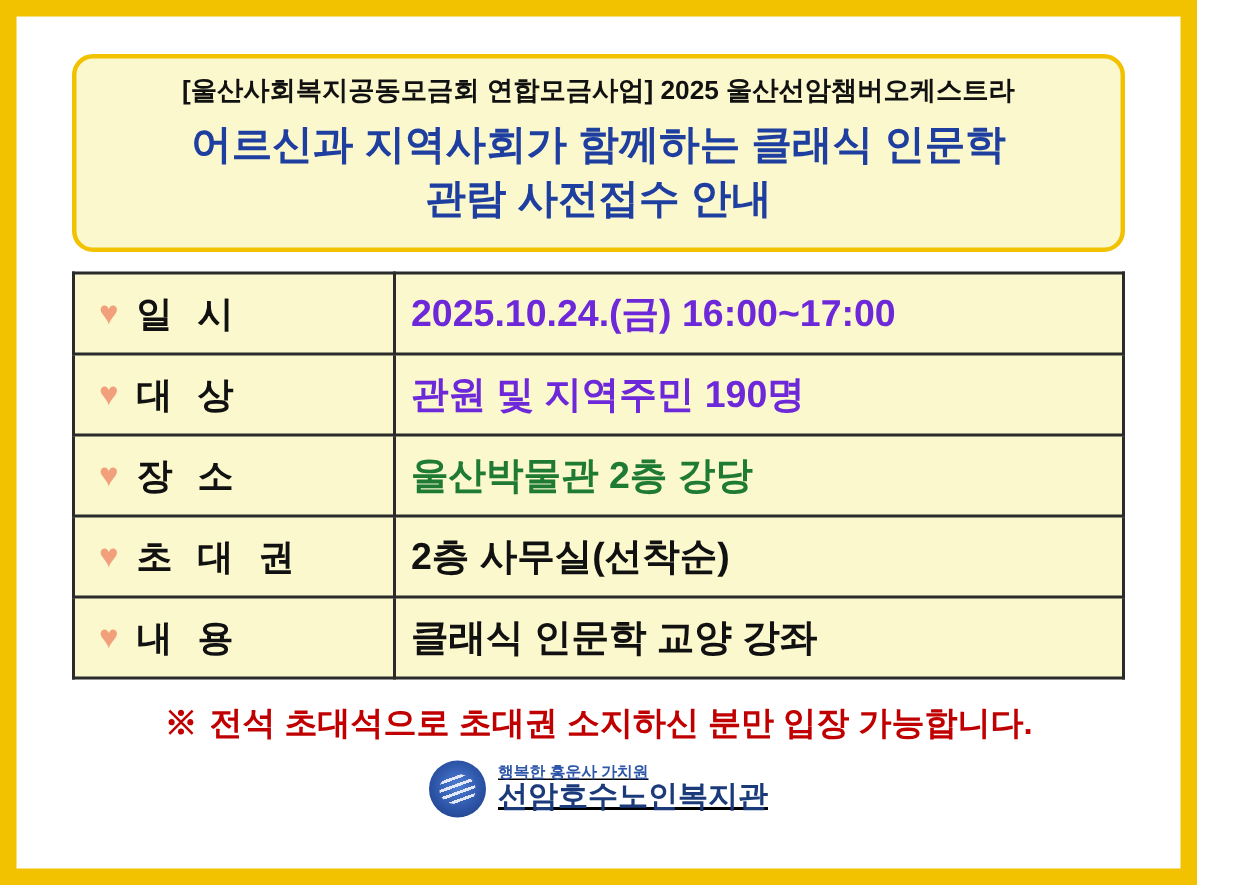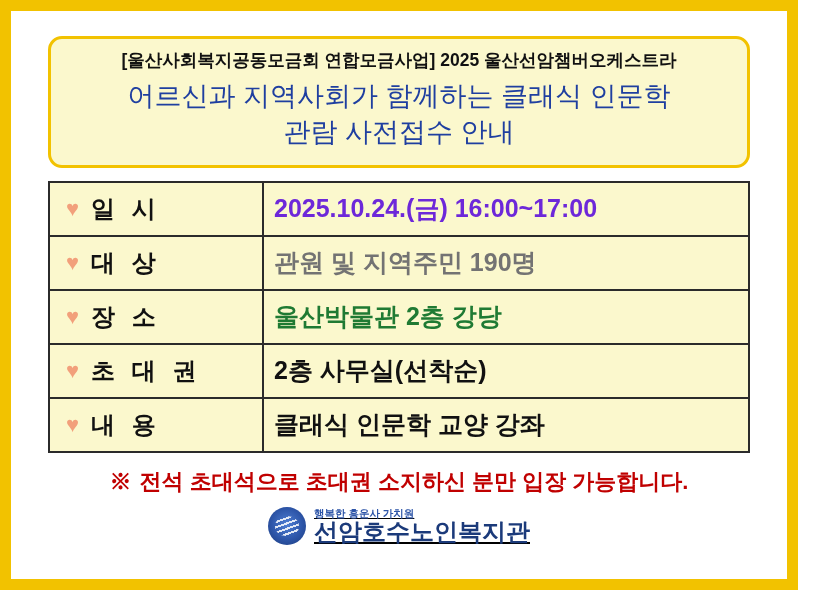--- a/index.html
+++ b/index.html
@@ -43,21 +43,21 @@
     font-size: 17.5px;
     font-weight: bold;
     color: #111111;
     letter-spacing: 0px;
     line-height: 1.3;
     margin-bottom: 6px;
     white-space: nowrap;
   }
   .title-main {
     font-size: 27px;
-    font-weight: normal;
+    font-weight: bold;
     color: #1f3fa0;
     line-height: 1.35;
     white-space: nowrap;
   }
   .title-main .line2 {
     display: block;
   }
   
   .info-table {
     width: 100%;
@@ -96,21 +96,21 @@
     letter-spacing: 5px;
   }
   .value-cell {
     background: #fbf8cd;
     font-size: 25px;
     font-weight: bold;
     padding-left: 18px;
     white-space: nowrap;
   }
   .v-blue { color: #6d28d9; }
-  .v-red  { color: #737373; }
+  .v-red  { color: #6d28d9; }
   .v-green{ color: #1f7a33; }
   .v-black{ color: #111111; }
   
   .notice {
     margin-top: 14px;
     text-align: center;
     font-size: 22px;
     font-weight: bold;
     color: #c00000;
     white-space: nowrap;
@@ -154,21 +154,21 @@
     flex-direction: column;
     line-height: 1.05;
   }
   .logo-tag {
     font-size: 10.5px;
     color: #2d55a8;
     font-weight: bold;
     letter-spacing: 0px;
   }
   .logo-name {
-    font-size: 24px;
+    font-size: 20px;
     color: #1b3a7a;
     font-weight: bold;
     letter-spacing: 0px;
   }
 </style>
 </head>
 <body>
 
 <div class="poster">
   <div class="inner">

